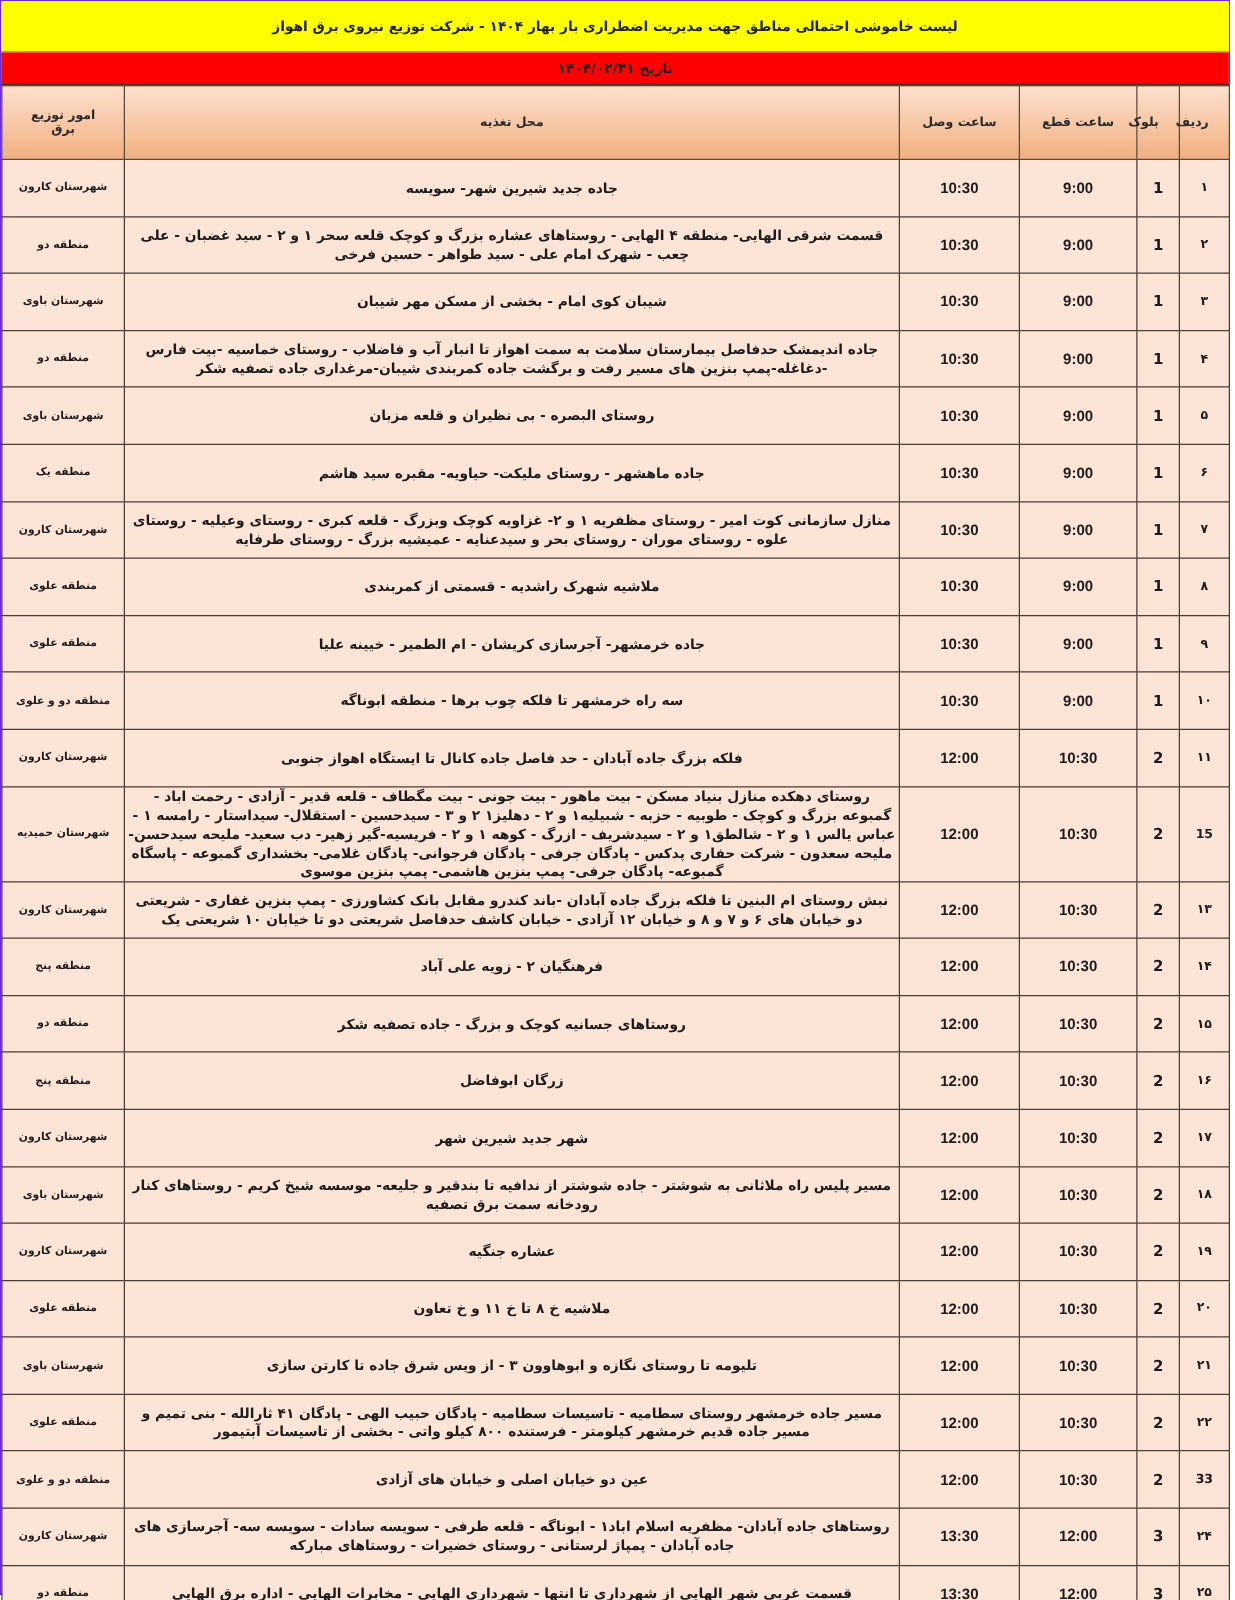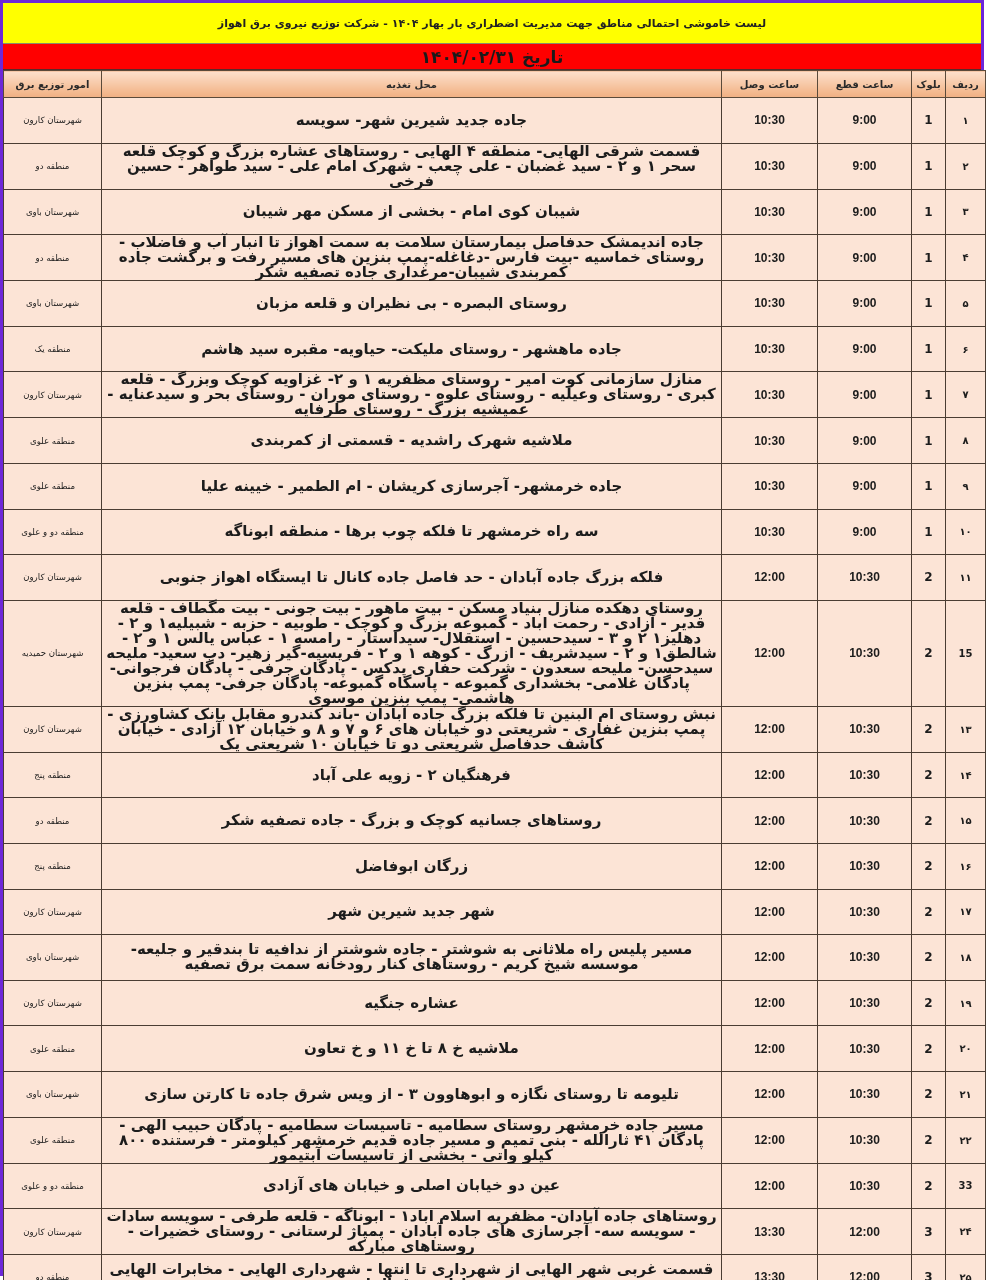--- a/index.html
+++ b/index.html
@@ -1,27 +1,27 @@
 <!DOCTYPE html>
 <html><head>
 <meta charset="utf-8">
 <style>
   html, body { margin:0; padding:0; background:#ffffff; }
   body { width:988px; height:1280px; overflow:hidden; font-family:"DejaVu Sans", sans-serif; }
-  .sheet { position:absolute; left:0; top:0; width:984px; height:1276px; border:3px solid #6d28d9; box-sizing:border-box; background:#fce4d6; }
+  .sheet { position:absolute; left:0; top:0; width:984px; height:1276px; border:1px solid #6d28d9; box-sizing:border-box; background:#fce4d6; }
   .title-bar { height:40px; background:#ffff00; border-bottom:1px solid #8a8a6a; display:flex; align-items:center; justify-content:center; direction:rtl; font-size:11px; font-weight:bold; color:#222; }
-  .date-bar { height:25px; background:#ff0000; display:flex; align-items:center; justify-content:center; direction:rtl; font-size:17px; font-weight:bold; color:#1a1a1a; border-bottom:1px solid #5a2a2a; }
+  .date-bar { height:25px; background:#ff0000; display:flex; align-items:center; justify-content:center; direction:rtl; font-size:11px; font-weight:bold; color:#1a1a1a; border-bottom:1px solid #5a2a2a; }
   table { border-collapse:collapse; width:100%; table-layout:fixed; direction:rtl; }
-  th { height:26px; background:linear-gradient(#fde0cc, #f3b98f 80%, #f0b084); font-size:10px; font-weight:bold; color:#2a2a2a; border:1px solid #5a4a3a; padding:0; }
+  th { height:26px; background:linear-gradient(#fde0cc, #f3b98f 80%, #f0b084); font-size:10px; font-weight:bold; color:#2a2a2a; border:1px solid #5a4a3a; padding:16px; }
   td { border:1px solid #4a3d33; background:#fce4d6; text-align:center; vertical-align:middle; padding:0 2px; color:#1c1c1c; }
   td.num { font-size:10px; font-weight:bold; }
   td.block { font-size:12px; font-weight:bold; }
   td.time { font-size:12px; font-weight:bold; font-family:"Liberation Sans", sans-serif; }
-  td.loc { font-size:15px; font-weight:bold; line-height:15px; }
-  td.dist { font-size:8.6px; font-weight:normal; }
+  td.loc { font-size:11px; font-weight:bold; line-height:15px; }
+  td.dist { font-size:8.6px; font-weight:bold; }
   tr.r { height:45.6px; }
   tr.tall { height:74px; }
 </style>
 </head>
 <body>
 
 <div class="sheet">
   <div class="title-bar">لیست خاموشی احتمالی مناطق جهت مدیریت اضطراری بار بهار ۱۴۰۴ - شرکت توزیع نیروی برق اهواز</div>
   <div class="date-bar">تاریخ ۱۴۰۴/۰۲/۳۱</div>
   <table>

